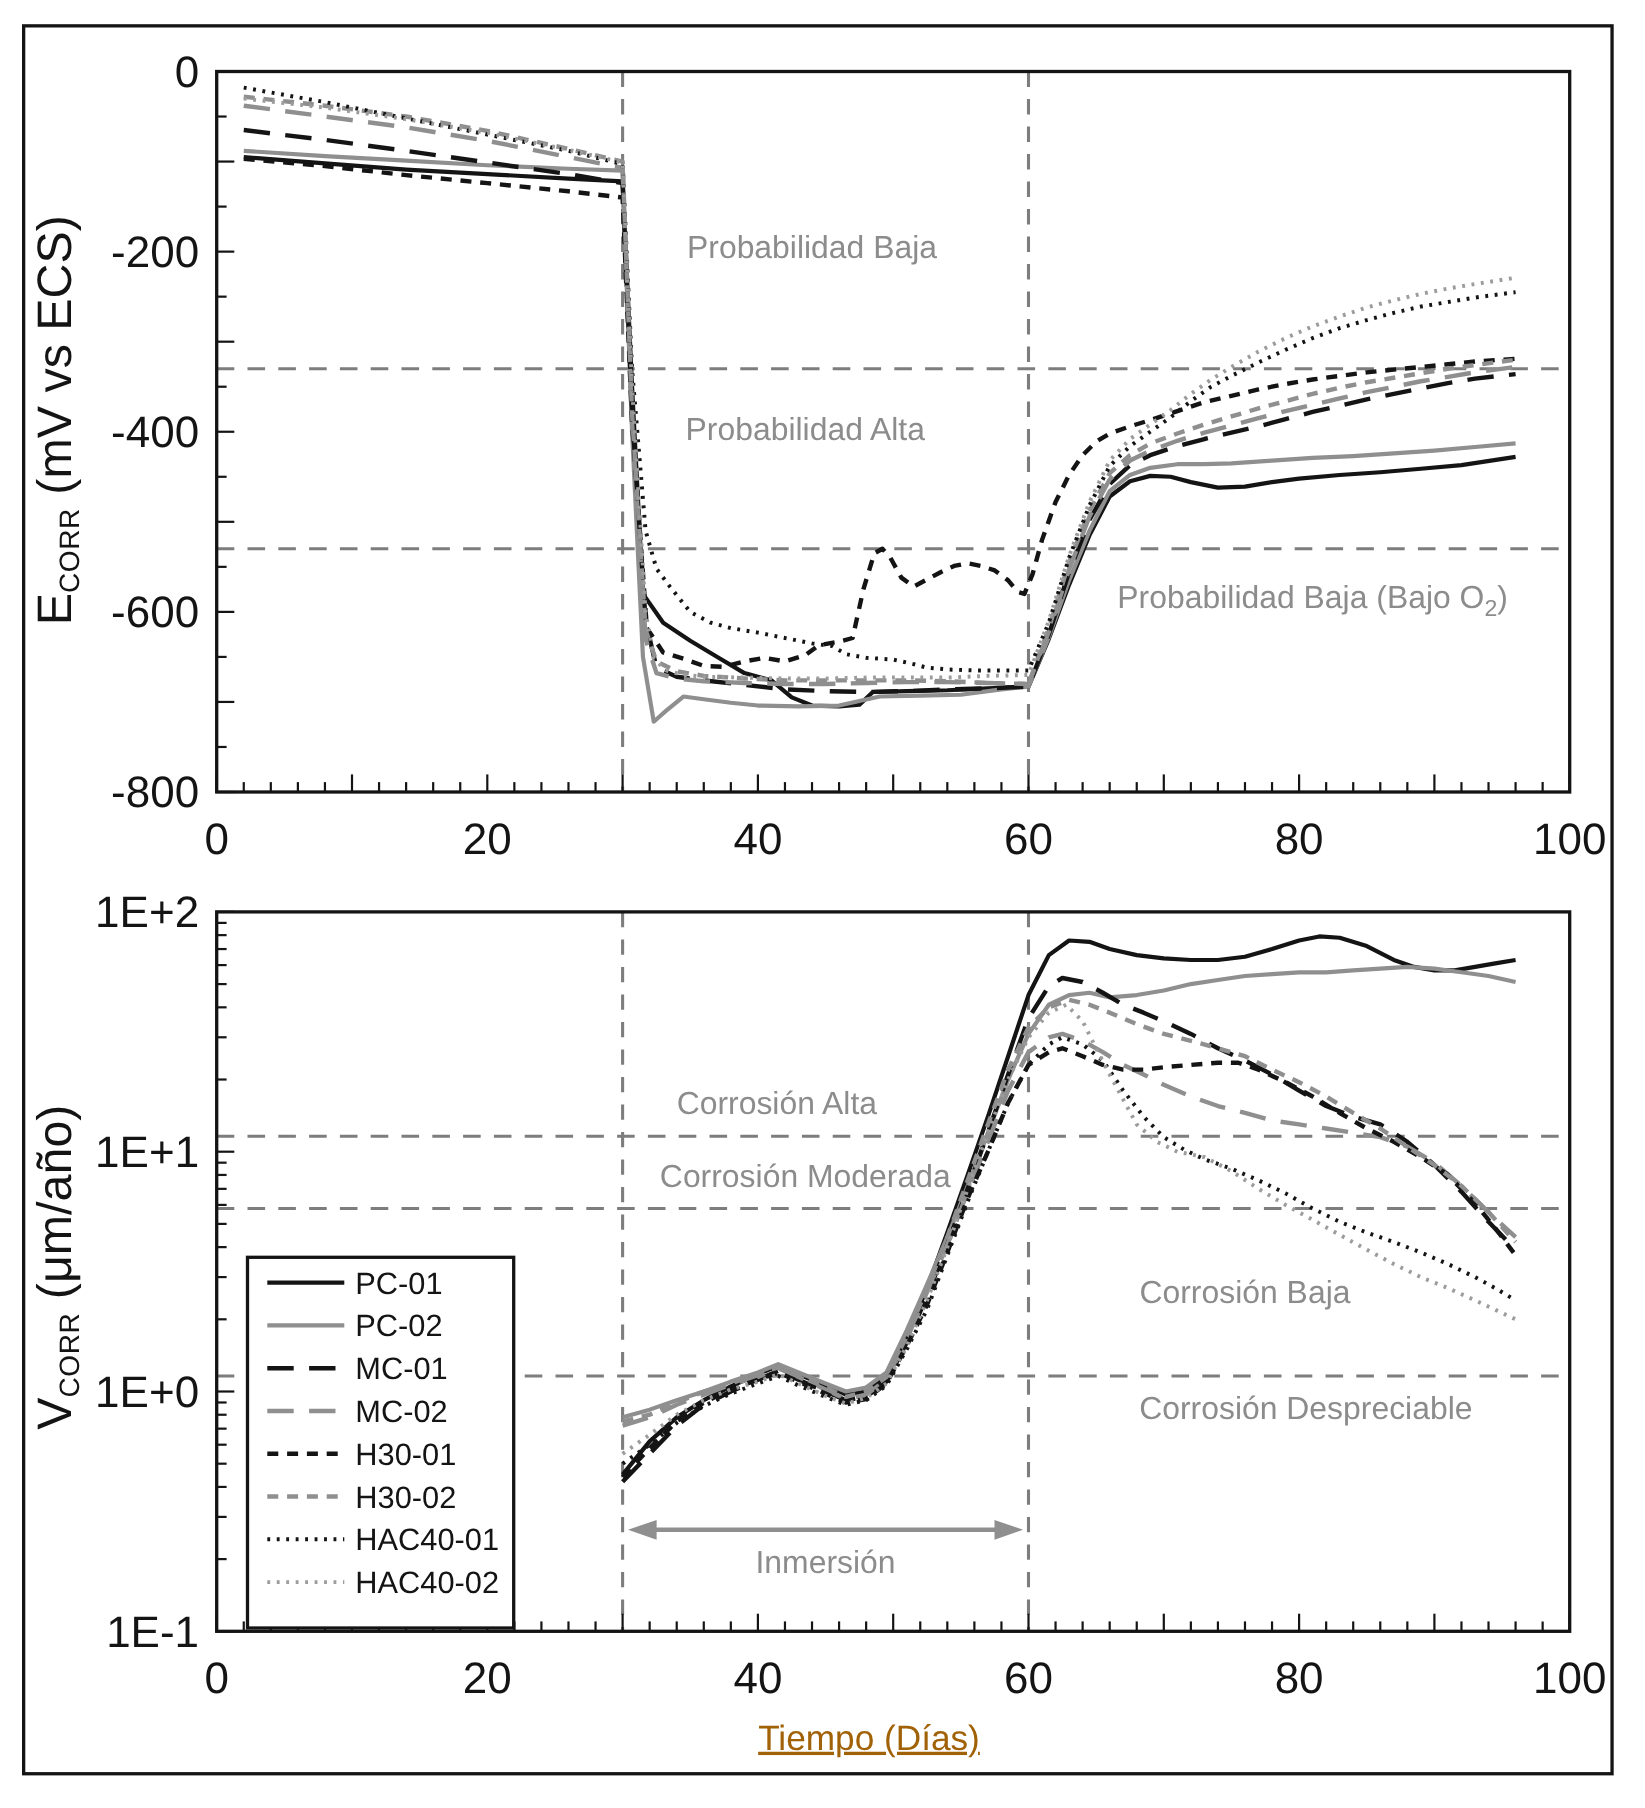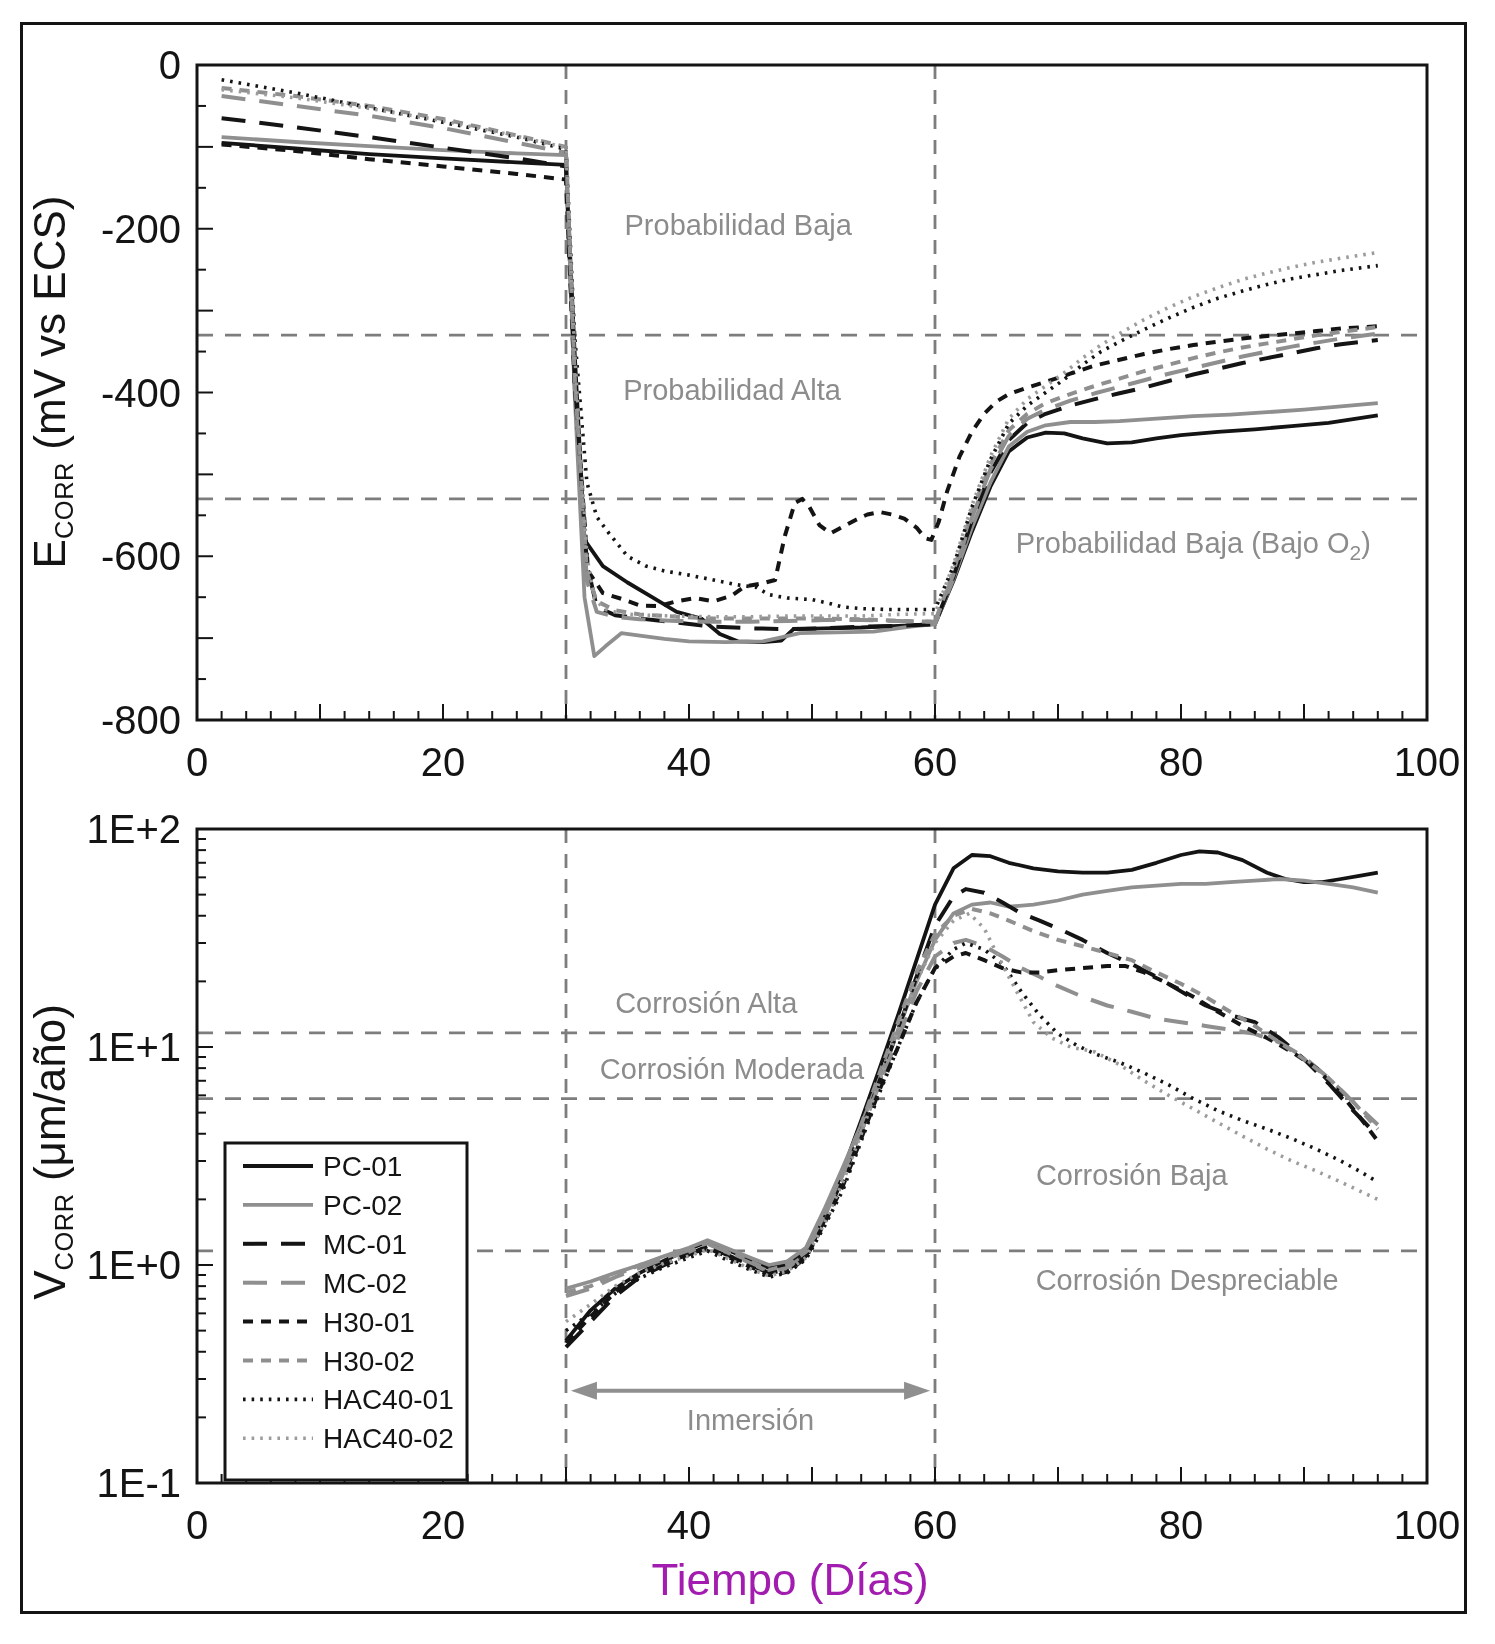--- a/index.html
+++ b/index.html
@@ -4,22 +4,22 @@
 <style>
   html,body{margin:0;padding:0;background:#ffffff;}
   body{width:1495px;height:1644px;position:relative;overflow:hidden;
        font-family:"Liberation Sans", sans-serif;color:#111;}
   .figure-frame{position:absolute;left:20px;top:22px;width:1447px;height:1592px;
        border:3px solid #141414;background:#ffffff;box-sizing:border-box;}
   svg{position:absolute;left:0;top:0;}
   .axis-title{position:absolute;white-space:nowrap;font-size:44px;color:#141414;
        transform:translate(-50%,-50%) rotate(-90deg);}
   .axis-title .sub{font-size:0.58em;vertical-align:-0.30em;letter-spacing:0.5px;}
-  .x-axis-title{position:absolute;white-space:nowrap;font-size:44px;color:#a21caf;
-       transform:translate(-50%,-50%);}
+  .x-axis-title{position:absolute;white-space:nowrap;font-size:32px;color:#a16207;
+       transform:translate(-50%,-50%);text-decoration:underline;}
 </style>
 </head>
 <body>
 
 <div class="figure-frame"></div>
 
 <svg id="chart-svg" width="1495" height="1644" viewBox="0 0 1495 1644">
     <g>
       <g>
         <line x1="197" x2="1427" y1="335.1875" y2="335.1875" stroke="#7d7d7d" stroke-width="2.8" stroke-dasharray="16 12"></line>

